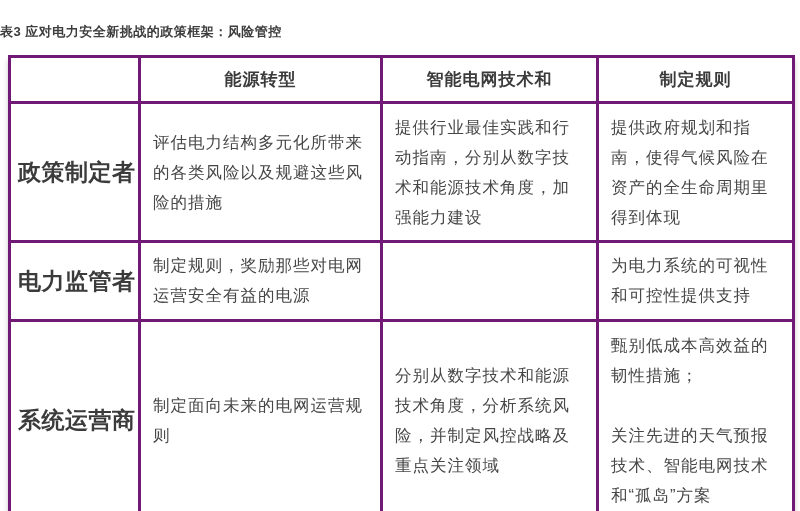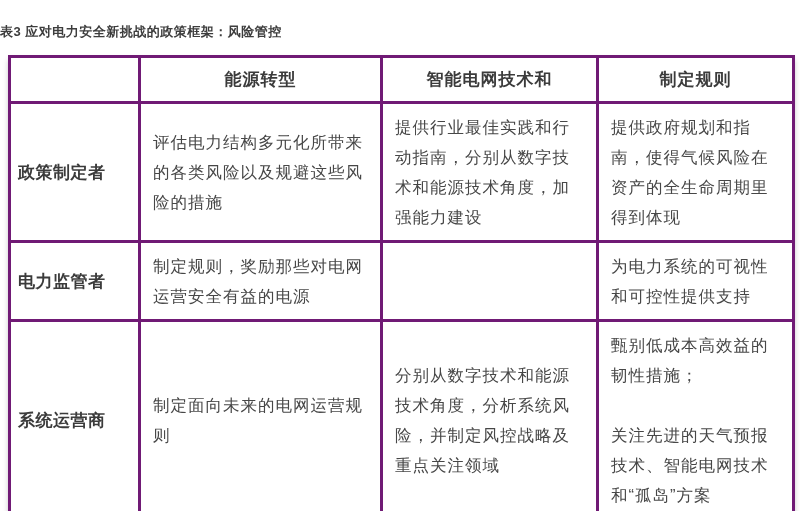--- a/index.html
+++ b/index.html
@@ -37,38 +37,38 @@
     height: 46px;
     font-size: 17px;
     font-weight: bold;
     color: #3b3b3b;
     text-align: center;
     letter-spacing: 1px;
   }
   tbody th.row-header {
     text-align: left;
     padding-left: 7px;
-    font-size: 17px;
+    font-size: 23px;
     font-weight: bold;
     color: #3b3b3b;
     letter-spacing: 0.5px;
     white-space: nowrap;
   }
   td.body-cell {
     padding: 8px 12px;
     font-size: 16.5px;
     color: #474747;
     line-height: 30px;
     letter-spacing: 1px;
     text-align: left;
     white-space: pre-line;
     word-break: normal;
   }
   tr.row-1 { height: 138px; }
-  tr.row-2 { height: 78px; }
+  tr.row-2 { height: 78px; font-family: Liberation Serif, serif; }
   tr.row-3 { height: 186px; }
 </style>
 </head>
 <body>
 
 <div class="page-title">表3 应对电力安全新挑战的政策框架：风险管控</div>
 
 <table class="policy-table">
   <colgroup>
     <col style="width:130px">

